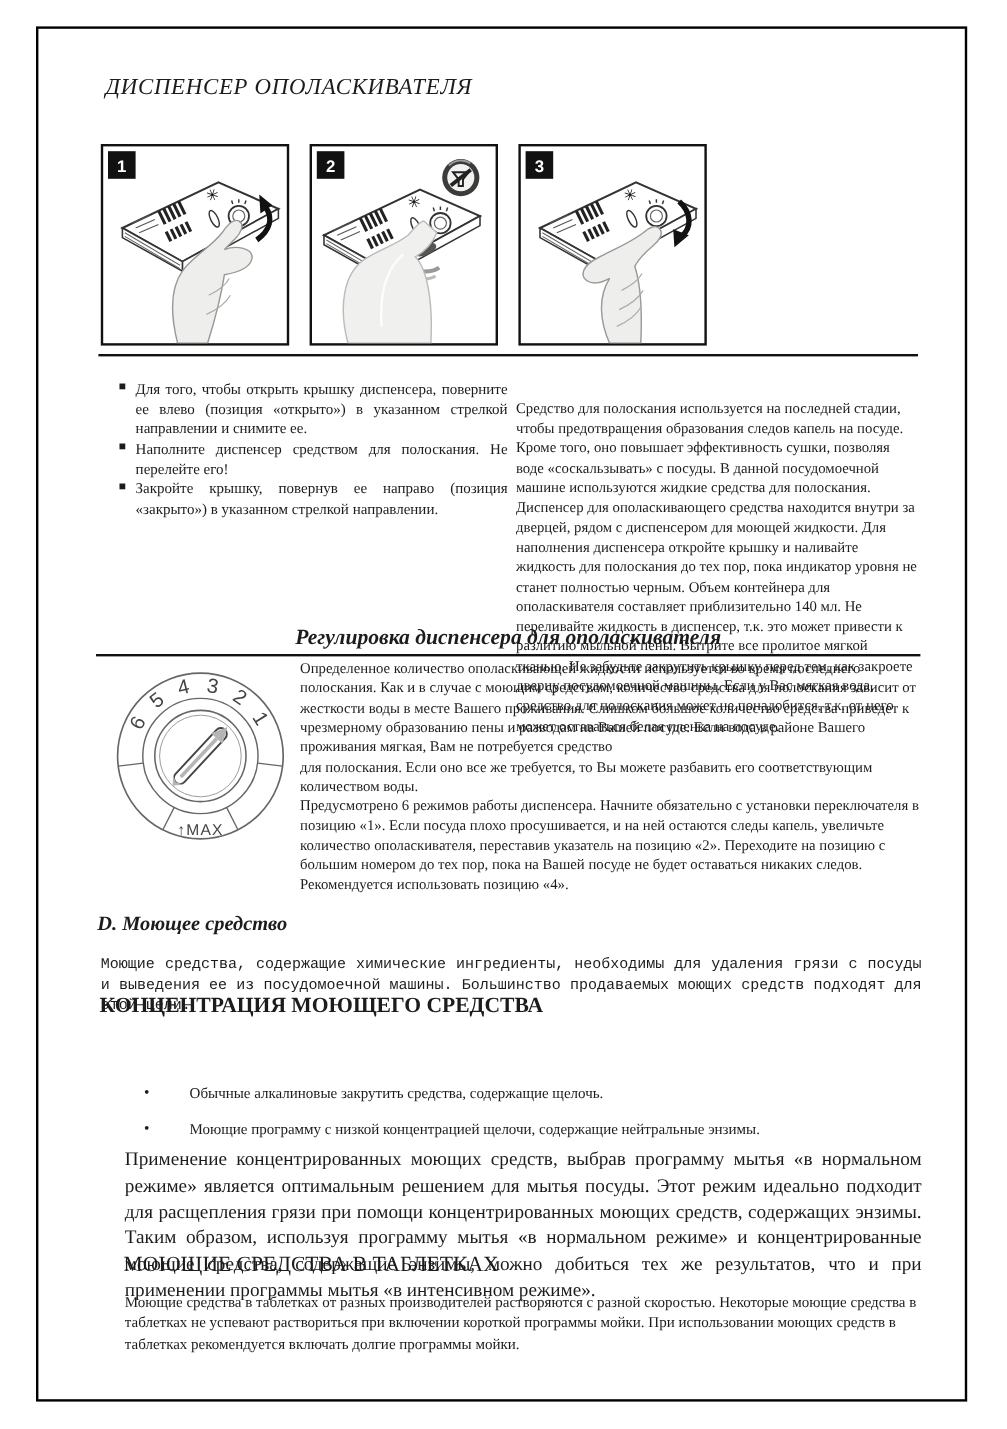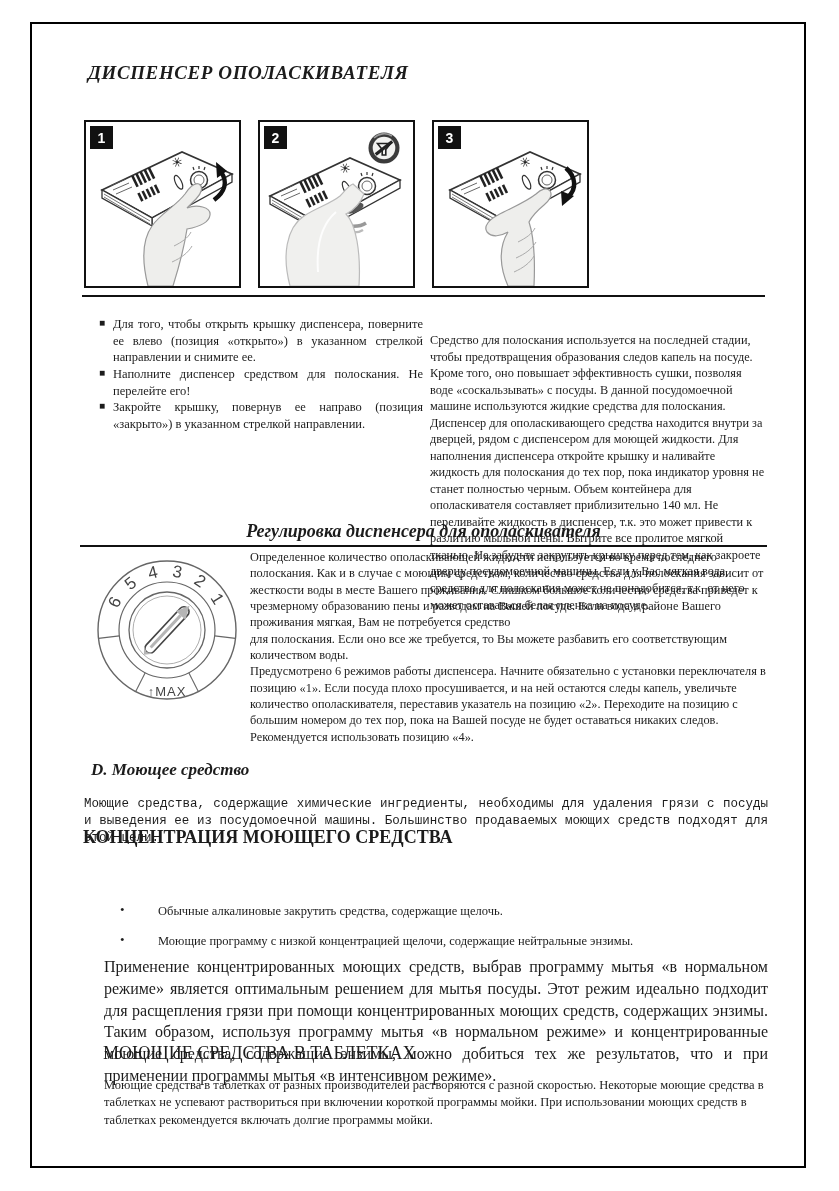--- a/index.html
+++ b/index.html
@@ -1,37 +1,37 @@
 <!DOCTYPE html>
 <html><head>
 <meta charset="utf-8">
 <style>
   html,body{margin:0;padding:0;background:#fff;}
   .page{position:relative;width:839px;height:1191px;background:#fff;overflow:hidden;
         font-family:"Liberation Serif",serif;color:#1c1c1c;}
   .frame{position:absolute;left:30px;top:22px;width:772px;height:1142px;border:2px solid #000;}
-  .doc-title{position:absolute;left:88px;top:62px;font-size:19px;font-weight:bold;font-style:italic;
+  .doc-title{position:absolute;left:88px;top:62px;font-size:19px;font-weight:normal;font-style:italic;
              letter-spacing:.6px;}
   .steps-row{position:absolute;left:84px;top:120px;display:flex;gap:17px;}
   .step-box{position:relative;width:157px;height:168px;border:2px solid #111;background:#fff;box-sizing:border-box;}
   .step-badge{position:absolute;left:4px;top:4px;width:23px;height:23px;background:#111;color:#fff;
               font-family:"Liberation Sans",sans-serif;font-weight:bold;font-size:14px;
               display:flex;align-items:center;justify-content:center;z-index:2;}
   .step-art{position:absolute;left:0;top:0;width:100%;height:100%;}
   .rule-top{position:absolute;left:82px;top:295px;width:683px;border-top:2px solid #111;}
   .bullets-left{position:absolute;left:99px;top:316px;width:324px;font-size:12.5px;line-height:1.33;
                 text-align:justify;}
   .blt{position:relative;padding-left:14px;}
   .blt-marker{position:absolute;left:0;top:0;font-size:10px;}
   .right-col{position:absolute;left:430px;top:300px;width:337px;font-size:12.3px;line-height:1.345;margin-top:32px;}
   .adjust-head{position:absolute;left:80px;top:521px;width:687px;border-bottom:2px solid #111;padding-bottom:3px;text-align:center;}
   .adjust-head .h{font-size:18px;font-weight:bold;font-style:italic;}
   .dial-wrap{position:absolute;left:93px;top:556px;width:154px;height:150px;}
   .adjust-text{position:absolute;left:250px;top:549px;width:518px;font-size:12.3px;line-height:1.33;}
-  .detergent-h{position:absolute;left:91px;top:760px;font-size:17px;font-weight:bold;font-style:italic;}
+  .detergent-h{position:absolute;left:81px;top:760px;font-size:17px;font-weight:bold;font-style:italic;}
   .detergent-p{position:absolute;left:84px;top:796px;width:684px;font-size:12.5px;line-height:1.35;text-align:justify;font-family:Liberation Mono, monospace;}
   .conc-h{position:absolute;left:83px;top:827px;font-size:18px;font-weight:bold;}
   .conc-intro{position:absolute;left:82px;top:879px;width:692px;font-size:12.5px;}
   .conc-bullets{position:absolute;left:120px;top:903px;width:610px;font-size:12.5px;}
   .cblt{position:relative;padding-left:38px;margin-bottom:14px;line-height:1.3;}
   .cblt-marker{position:absolute;left:0;top:-1px;font-size:13px;}
   .conc-p{position:absolute;left:104px;top:956px;width:664px;font-size:16px;line-height:1.36;text-align:justify;}
   .tab-h{position:absolute;left:103px;top:1043px;font-size:18px;font-weight:normal;}
   .tab-p{position:absolute;left:104px;top:1077px;width:664px;font-size:12.5px;line-height:1.38;font-family:Liberation Serif, serif;}
   svg text.dialnum{font-family:"Liberation Sans",sans-serif;font-size:17px;fill:#444;}

